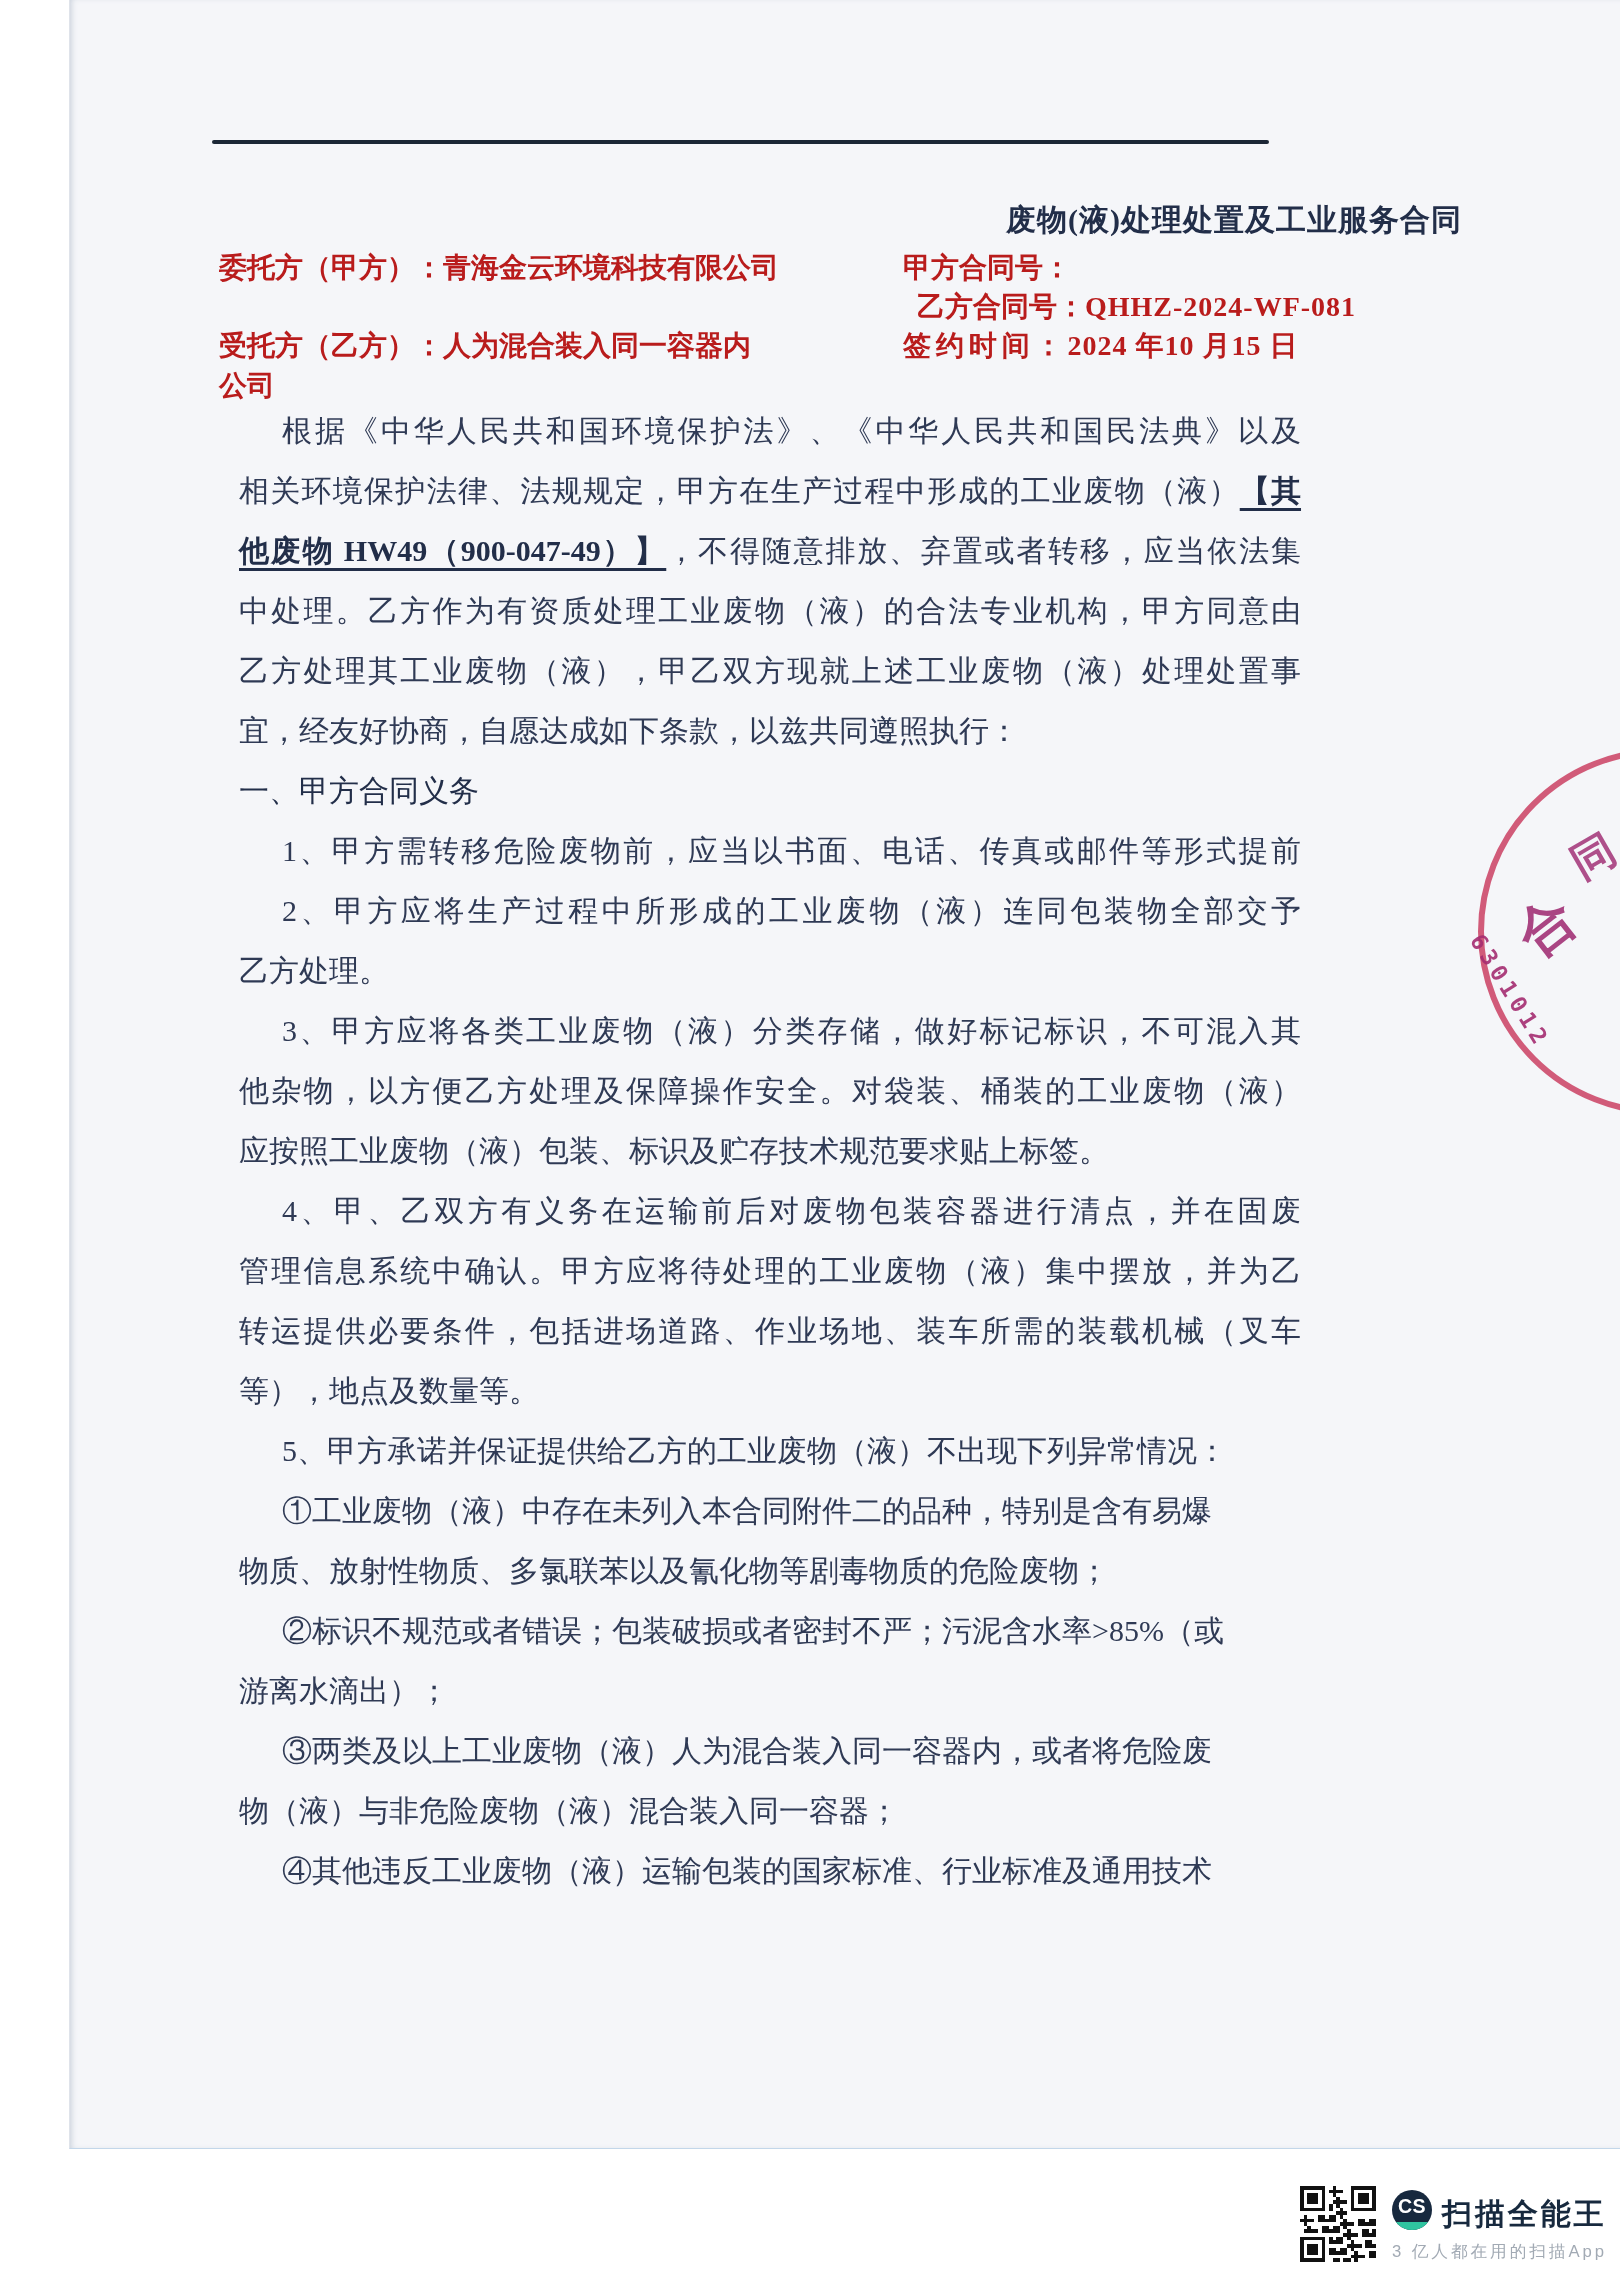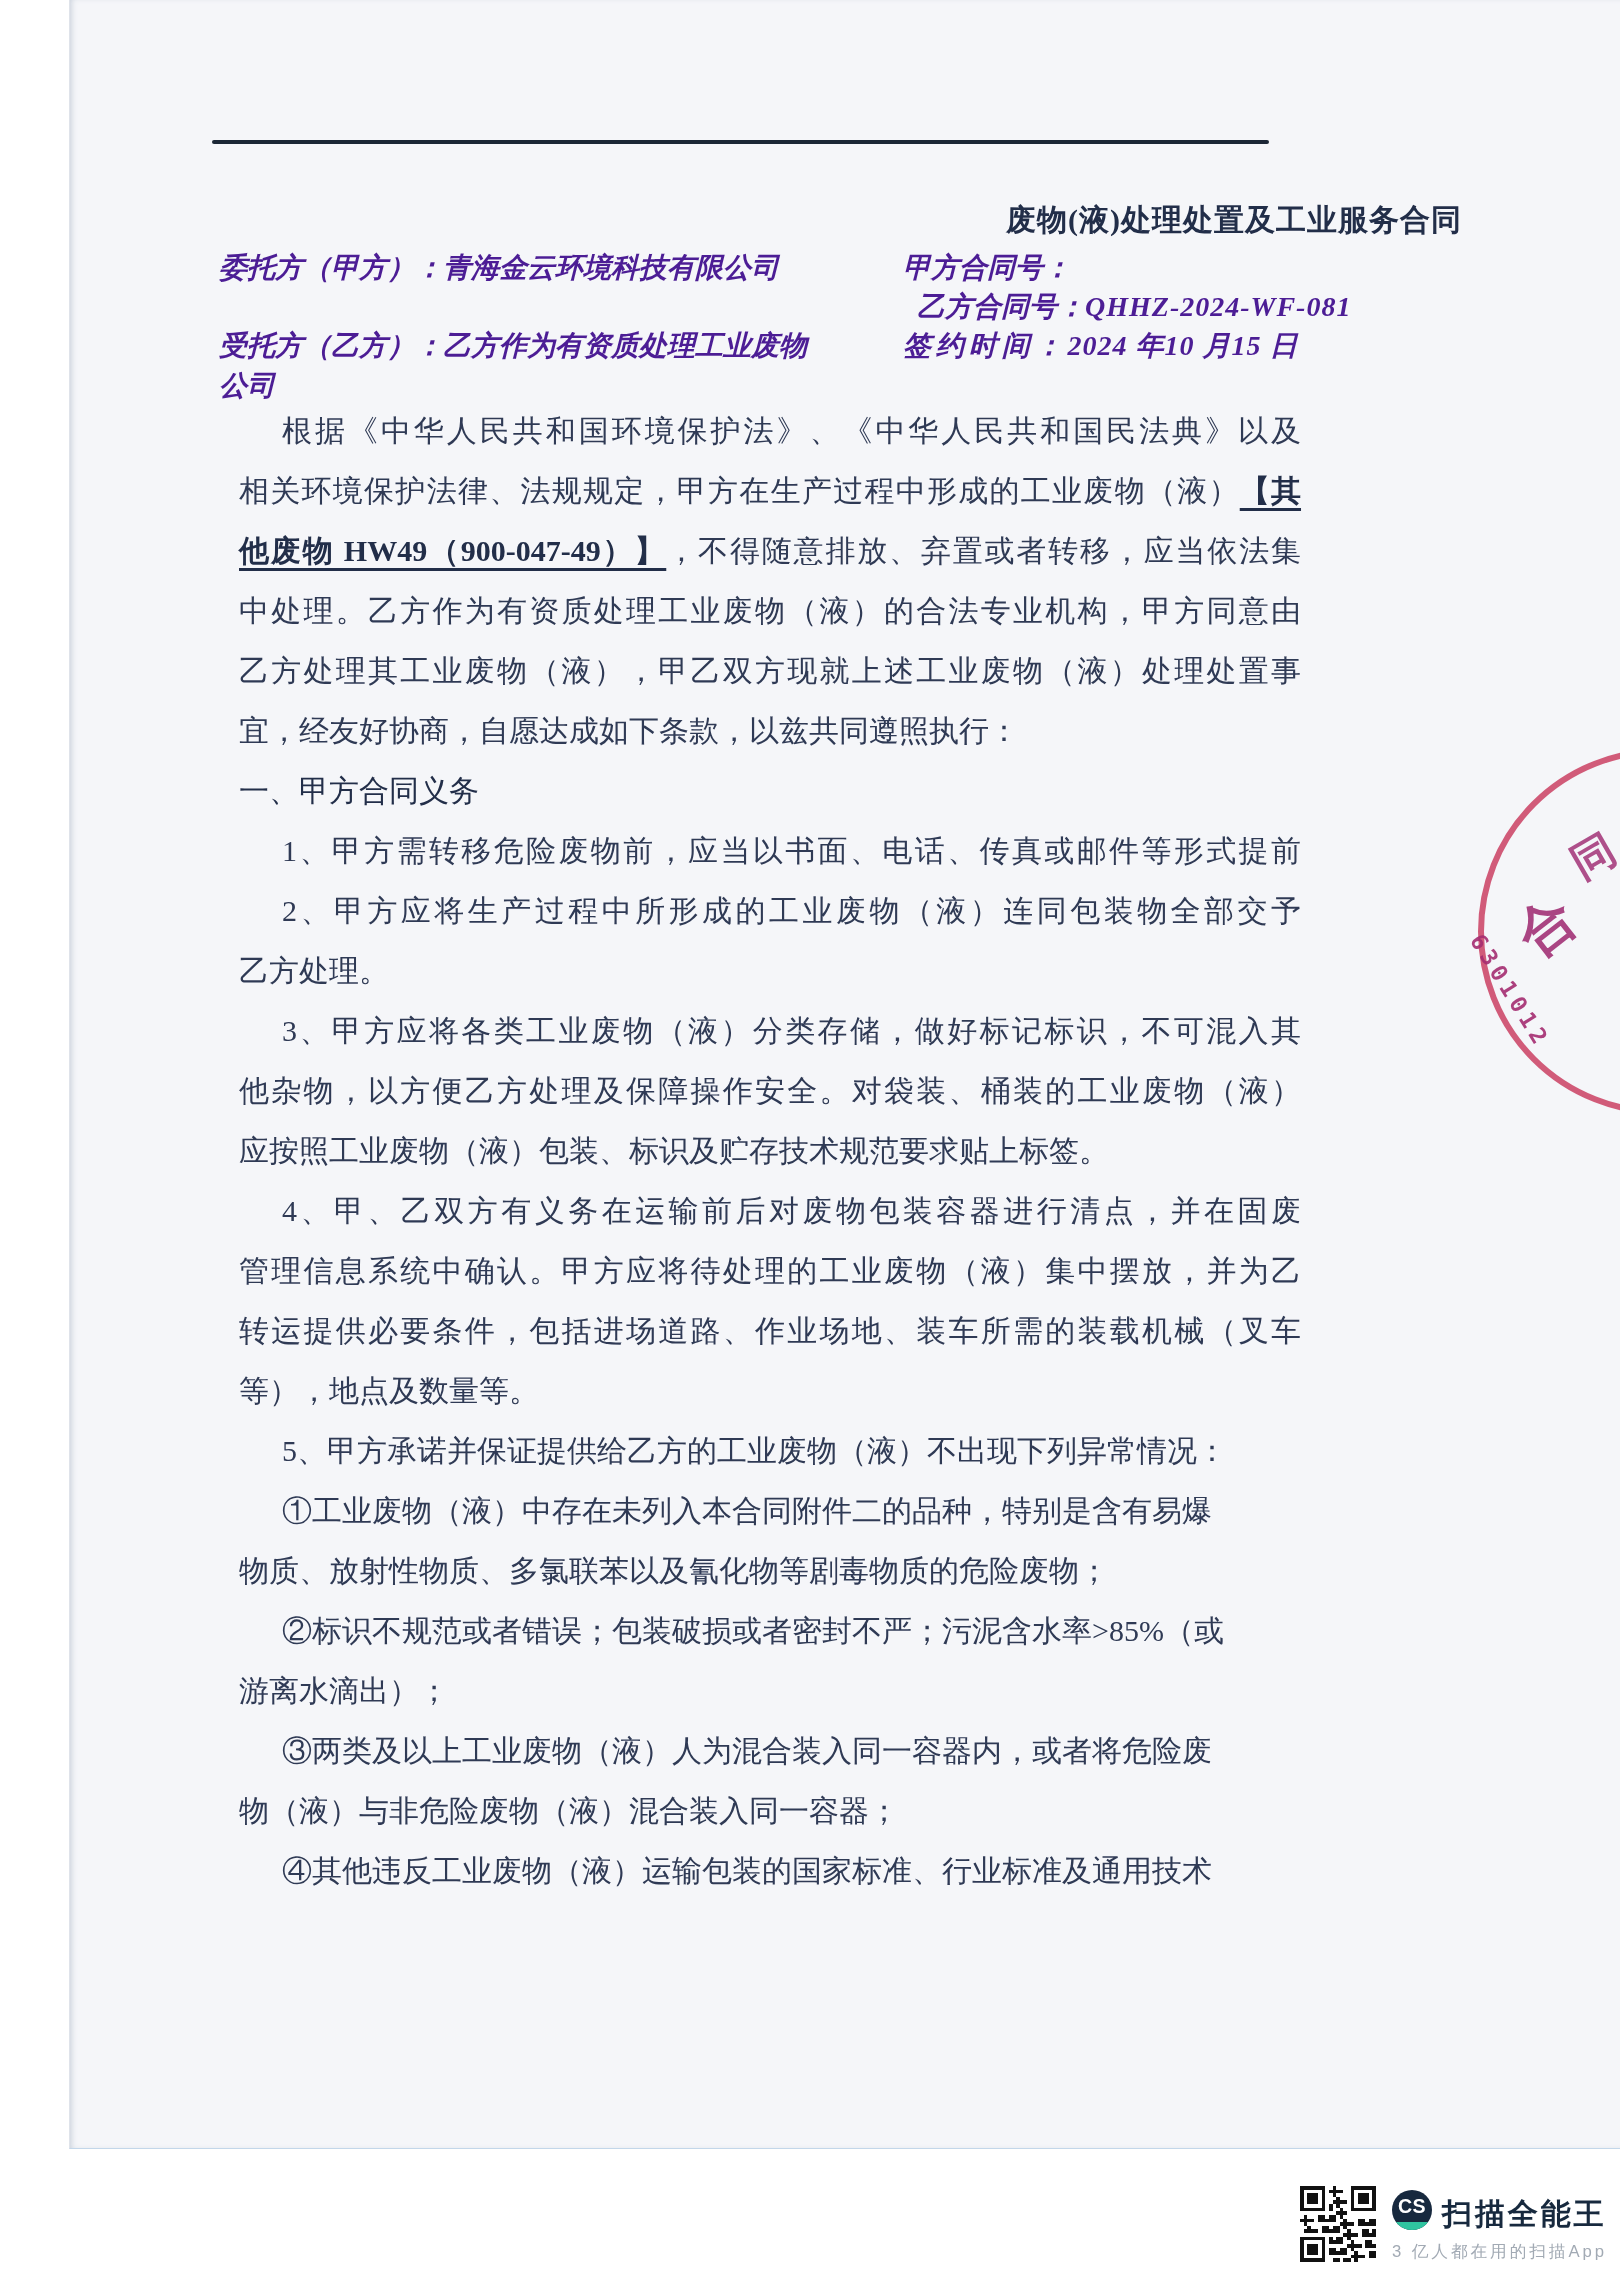--- a/index.html
+++ b/index.html
@@ -19,21 +19,21 @@
   }
   .rule{
     position:absolute;left:142px;top:140px;width:1057px;height:3.9px;
     background:#1c2736;border-radius:2px;
   }
   .doc-title{
     position:absolute;left:0;top:200px;width:1392px;text-align:right;
     font-size:30px;font-weight:bold;color:#222e49;letter-spacing:1px;
   }
   .hrow{position:absolute;left:149px;width:1235px;height:39px;
-    font-size:28px;font-weight:bold;color:#4c1d95;white-space:nowrap;font-style:italic;}
+    font-size:28px;font-weight:bold;color:#b91c1c;white-space:nowrap;}
   .hrow .col2{position:absolute;left:684px;top:0;}
   .hrow .col2b{position:absolute;left:698px;top:0;}
   .num{letter-spacing:1px;}
   .spaced{letter-spacing:4.9px;}
   
   .bodywrap{
     position:absolute;left:149px;top:401px;width:1062px;
     font-size:30px;line-height:60px;color:#2f3a55;margin-left:20px;
   }
   .bline{height:60px;white-space:nowrap;}
@@ -95,21 +95,21 @@
   <div class="hrow" style="top:249px;">
     <span>委托方（甲方）：青海金云环境科技有限公司</span>
     <span class="col2">甲方合同号：</span>
   </div>
 
   <div class="hrow" style="top:288px;">
     <span class="col2b"><span>乙方合同号：</span><span class="num">QHHZ-2024-WF-081</span></span>
   </div>
 
   <div class="hrow" style="top:327px;">
-    <span>受托方（乙方）：乙方作为有资质处理工业废物</span>
+    <span>受托方（乙方）：人为混合装入同一容器内</span>
     <span class="col2"><span class="spaced">签约时间：</span><span class="num">2024 年10 月15 日</span></span>
   </div>
 
   <div class="hrow" style="top:367px;">
     <span>公司</span>
   </div>
 
   <div class="bodywrap">
       <div class="bline fill ind"><span>根据《中华人民共和国环境保护法》、《中华人民共和国民法典》以及</span></div>
       <div class="bline fill"><span>相关环境保护法律、法规规定，甲方在生产过程中形成的工业废物（液）</span><span class="bu">【其</span></div>

